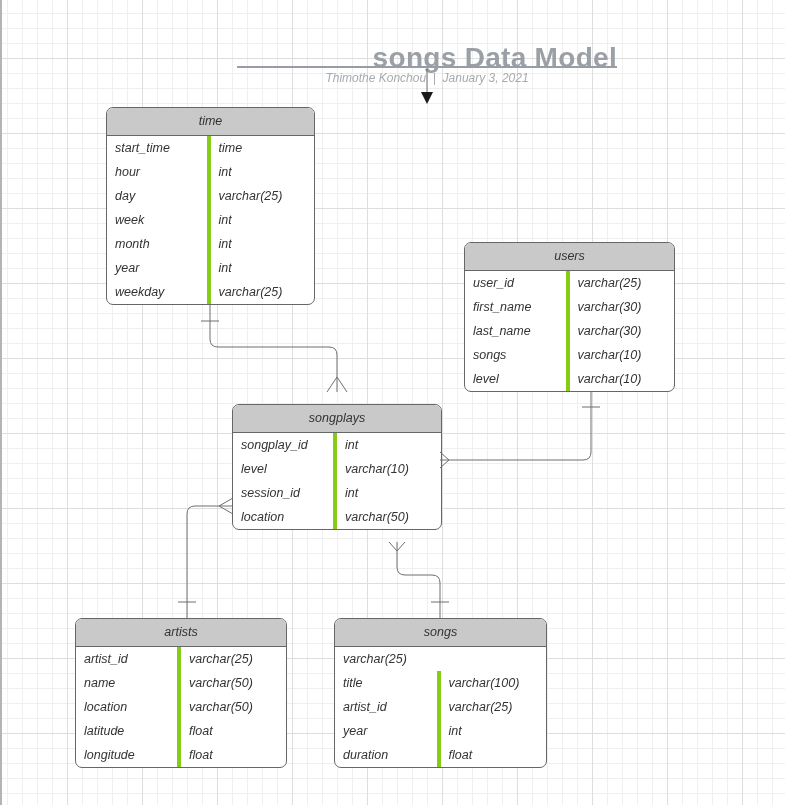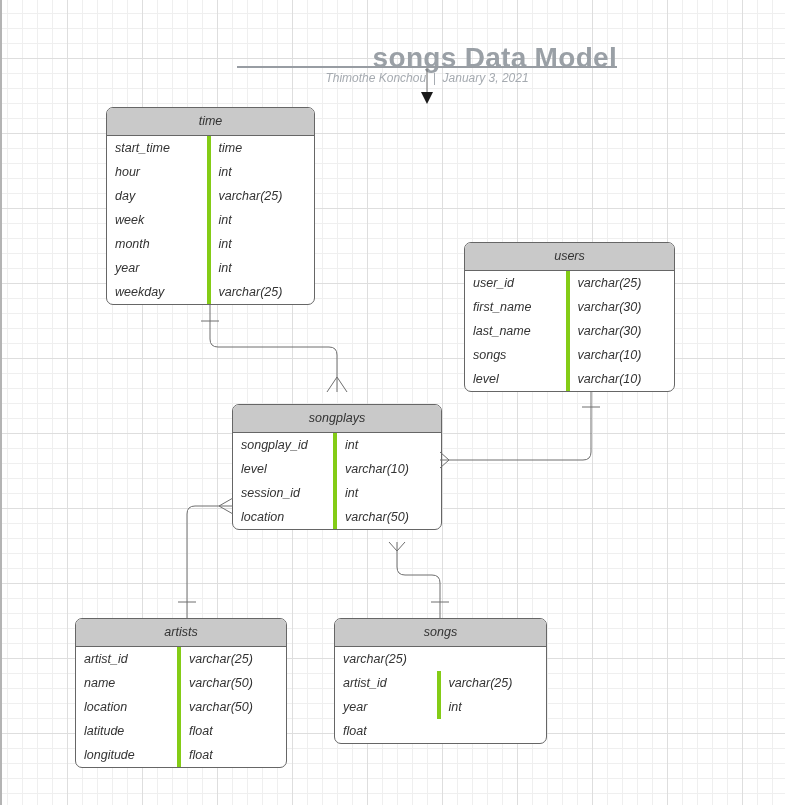--- a/index.html
+++ b/index.html
@@ -157,28 +157,33 @@
         </div>
       </div>
   </div>
   <div class="table" style="left:334px; top:618px; width:211px;">
     <div class="t-header">songs</div>
     <div class="t-body">
         <div class="row">
           <div class="cell type">varchar(25)</div>
         </div>
         <div class="row">
+          <div class="cell name">title</div>
+          <div class="cell type">varchar(100)</div>
+        </div>
+        <div class="row">
           <div class="cell name">artist_id</div>
           <div class="cell type">varchar(25)</div>
         </div>
         <div class="row">
           <div class="cell name">year</div>
           <div class="cell type">int</div>
         </div>
         <div class="row">
+          <div class="cell name">duration</div>
           <div class="cell type">float</div>
         </div>
       </div>
   </div>
 
   <svg class="connectors" width="785" height="805" viewBox="0 0 785 805">
     <g stroke="#6e6e6e" stroke-width="1" fill="none">
       <g>
         <path d="M210 305 V339 Q210 347 218 347 H329 Q337 347 337 355 V377"></path>
         <path d="M337 377 V392 M337 377 L327 392 M337 377 L347 392"></path>

